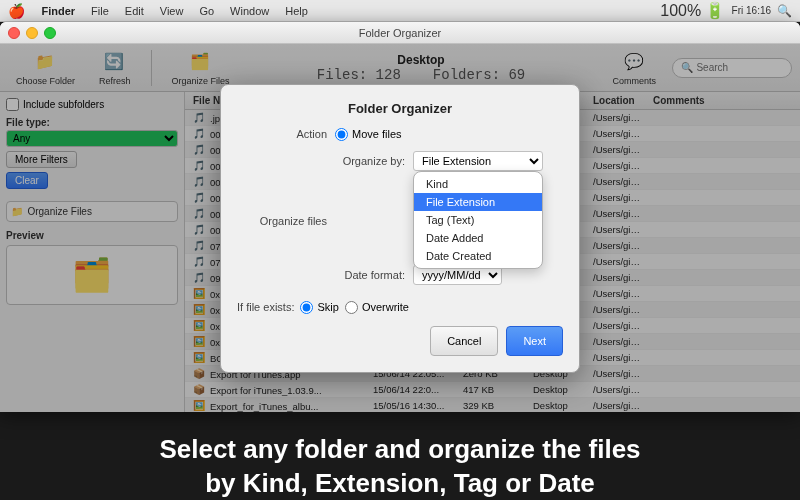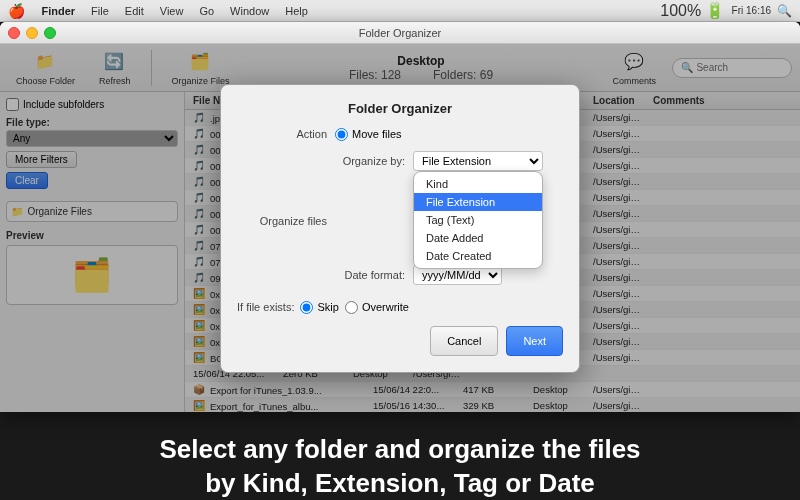--- a/index.html
+++ b/index.html
@@ -102,21 +102,22 @@
     .path-bar {
       display: flex;
       flex-direction: column;
       align-items: center;
       font-size: 10px;
     }
     .path-bar-info {
       display: flex;
       gap: 32px;
       color: #555;
-      font-size: 12px;
+      font-size: 14px;
+      font-family: Liberation Mono, monospace;
     }
     .path-bar-name {
       font-size: 12px;
       font-weight: 600;
       color: #222;
     }
     .search-bar {
       display: flex;
       align-items: center;
       background: white;
@@ -165,21 +166,21 @@
       font-size: 10px;
       color: #333;
       font-weight: 600;
       margin-bottom: 2px;
     }
     .sidebar-select {
       width: 100%;
       font-size: 10px;
       border: 1px solid #c0c0c0;
       border-radius: 3px;
-      background: #a3a3a3;
+      background: #22c55e;
       padding: 1px 2px;
     }
     .sidebar-btn {
       display: inline-block;
       background: linear-gradient(to bottom, #f5f5f5, #e0e0e0);
       border: 1px solid #b0b0b0;
       border-radius: 3px;
       padding: 2px 8px;
       font-size: 10px;
       cursor: pointer;
@@ -667,20 +668,23 @@
       <div class="file-cell col-name">
         <span class="file-icon">🖼️</span>BCIimage.png
       </div>
       <div class="file-cell" style="width:90px;">25/06/16 19:2...</div>
       <div class="file-cell col-path"></div>
       <div class="file-cell col-folder">Desktop</div>
       <div class="file-cell col-loc">/Users/gio/...</div>
       <div class="file-cell col-comments"></div>
     </div>
             <div class="file-row">
+      <div class="file-cell col-name">
+        <span class="file-icon">📦</span>Export for iTunes.app
+      </div>
       <div class="file-cell" style="width:90px;">15/06/14 22:05...</div>
       <div class="file-cell col-path">Zero KB</div>
       <div class="file-cell col-folder">Desktop</div>
       <div class="file-cell col-loc">/Users/gio/...</div>
       <div class="file-cell col-comments"></div>
     </div>
             <div class="file-row">
       <div class="file-cell col-name">
         <span class="file-icon">📦</span>Export for iTunes_1.03.9...
       </div>

